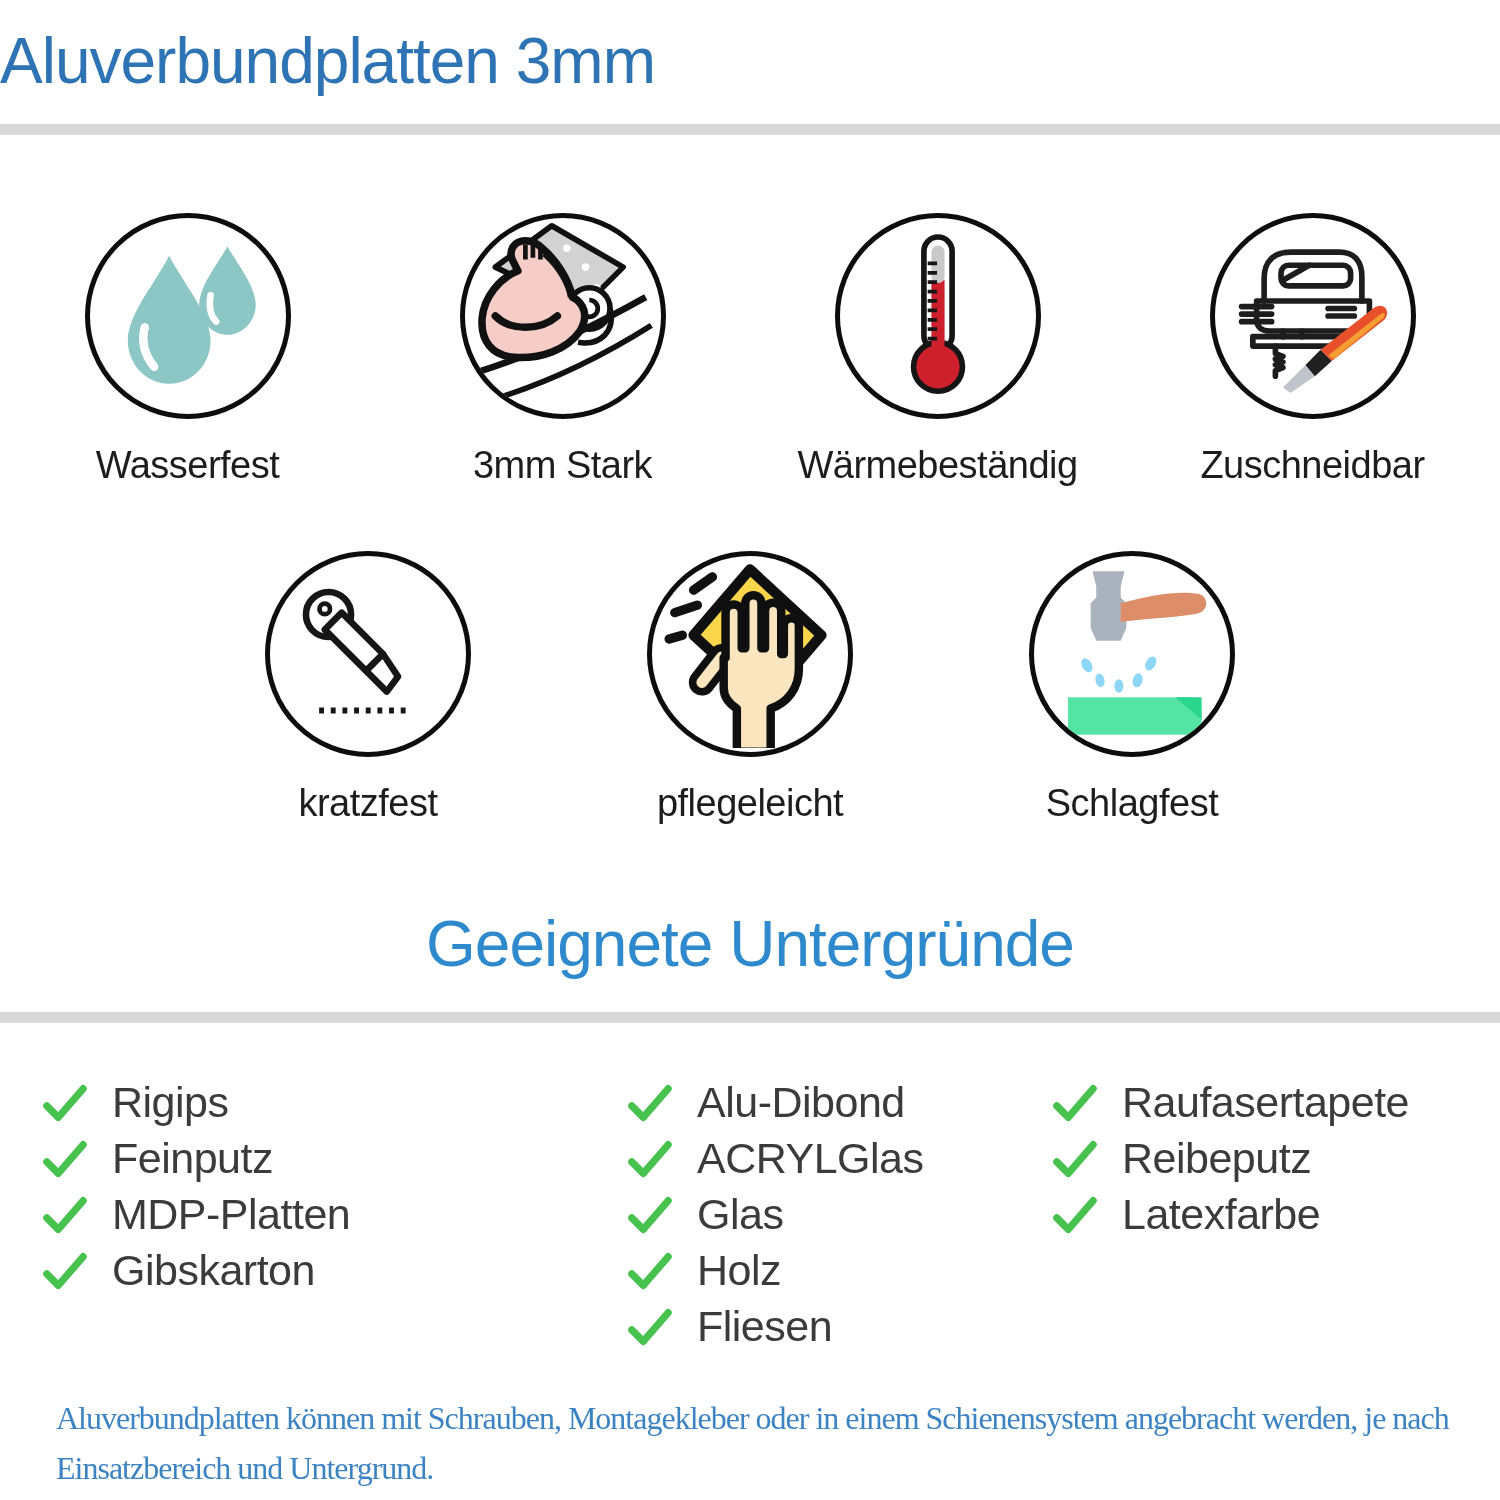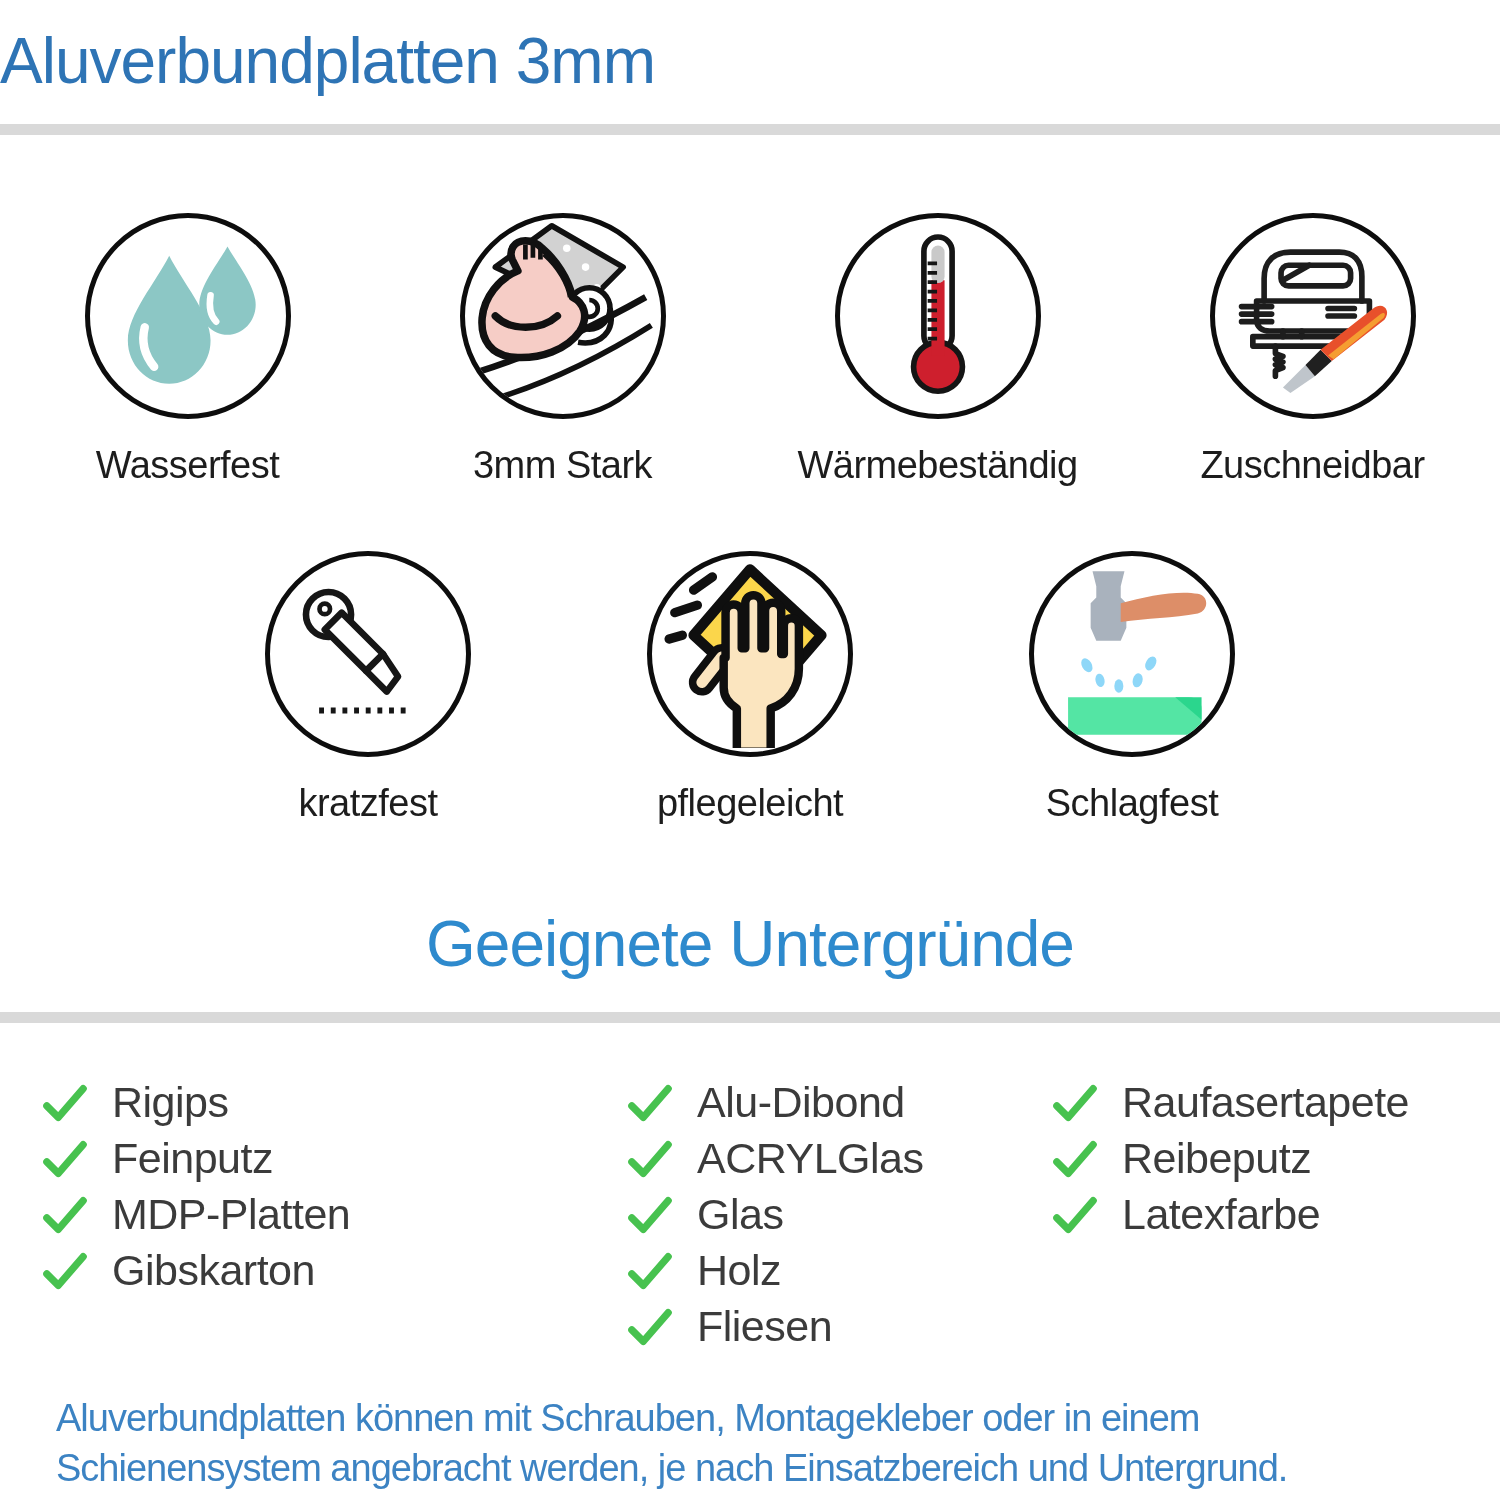--- a/index.html
+++ b/index.html
@@ -45,22 +45,23 @@
   }
   .check-col{display:flex;flex-direction:column;}
   .check-item{display:flex;align-items:center;gap:24px;height:56px;}
   .check-item svg{width:46px;height:46px;flex:0 0 auto;}
   .check-label{
     font-size:43px;color:#3b3b3b;letter-spacing:-0.5px;white-space:nowrap;
   }
 
   .footer-note{
     margin-top:38px;padding:0 30px 0 56px;
-    font-size:38px;line-height:50px;letter-spacing:-1px;
+    font-size:32px;line-height:50px;letter-spacing:-1px;
     color:#3c83c3;
+    font-family:Liberation Serif, serif;
   }
 </style>
 </head>
 <body>
 
 <div class="page-title">Aluverbundplatten 3mm</div>
 <div class="divider"></div>
 
 <div class="feature-row row-1">
 

